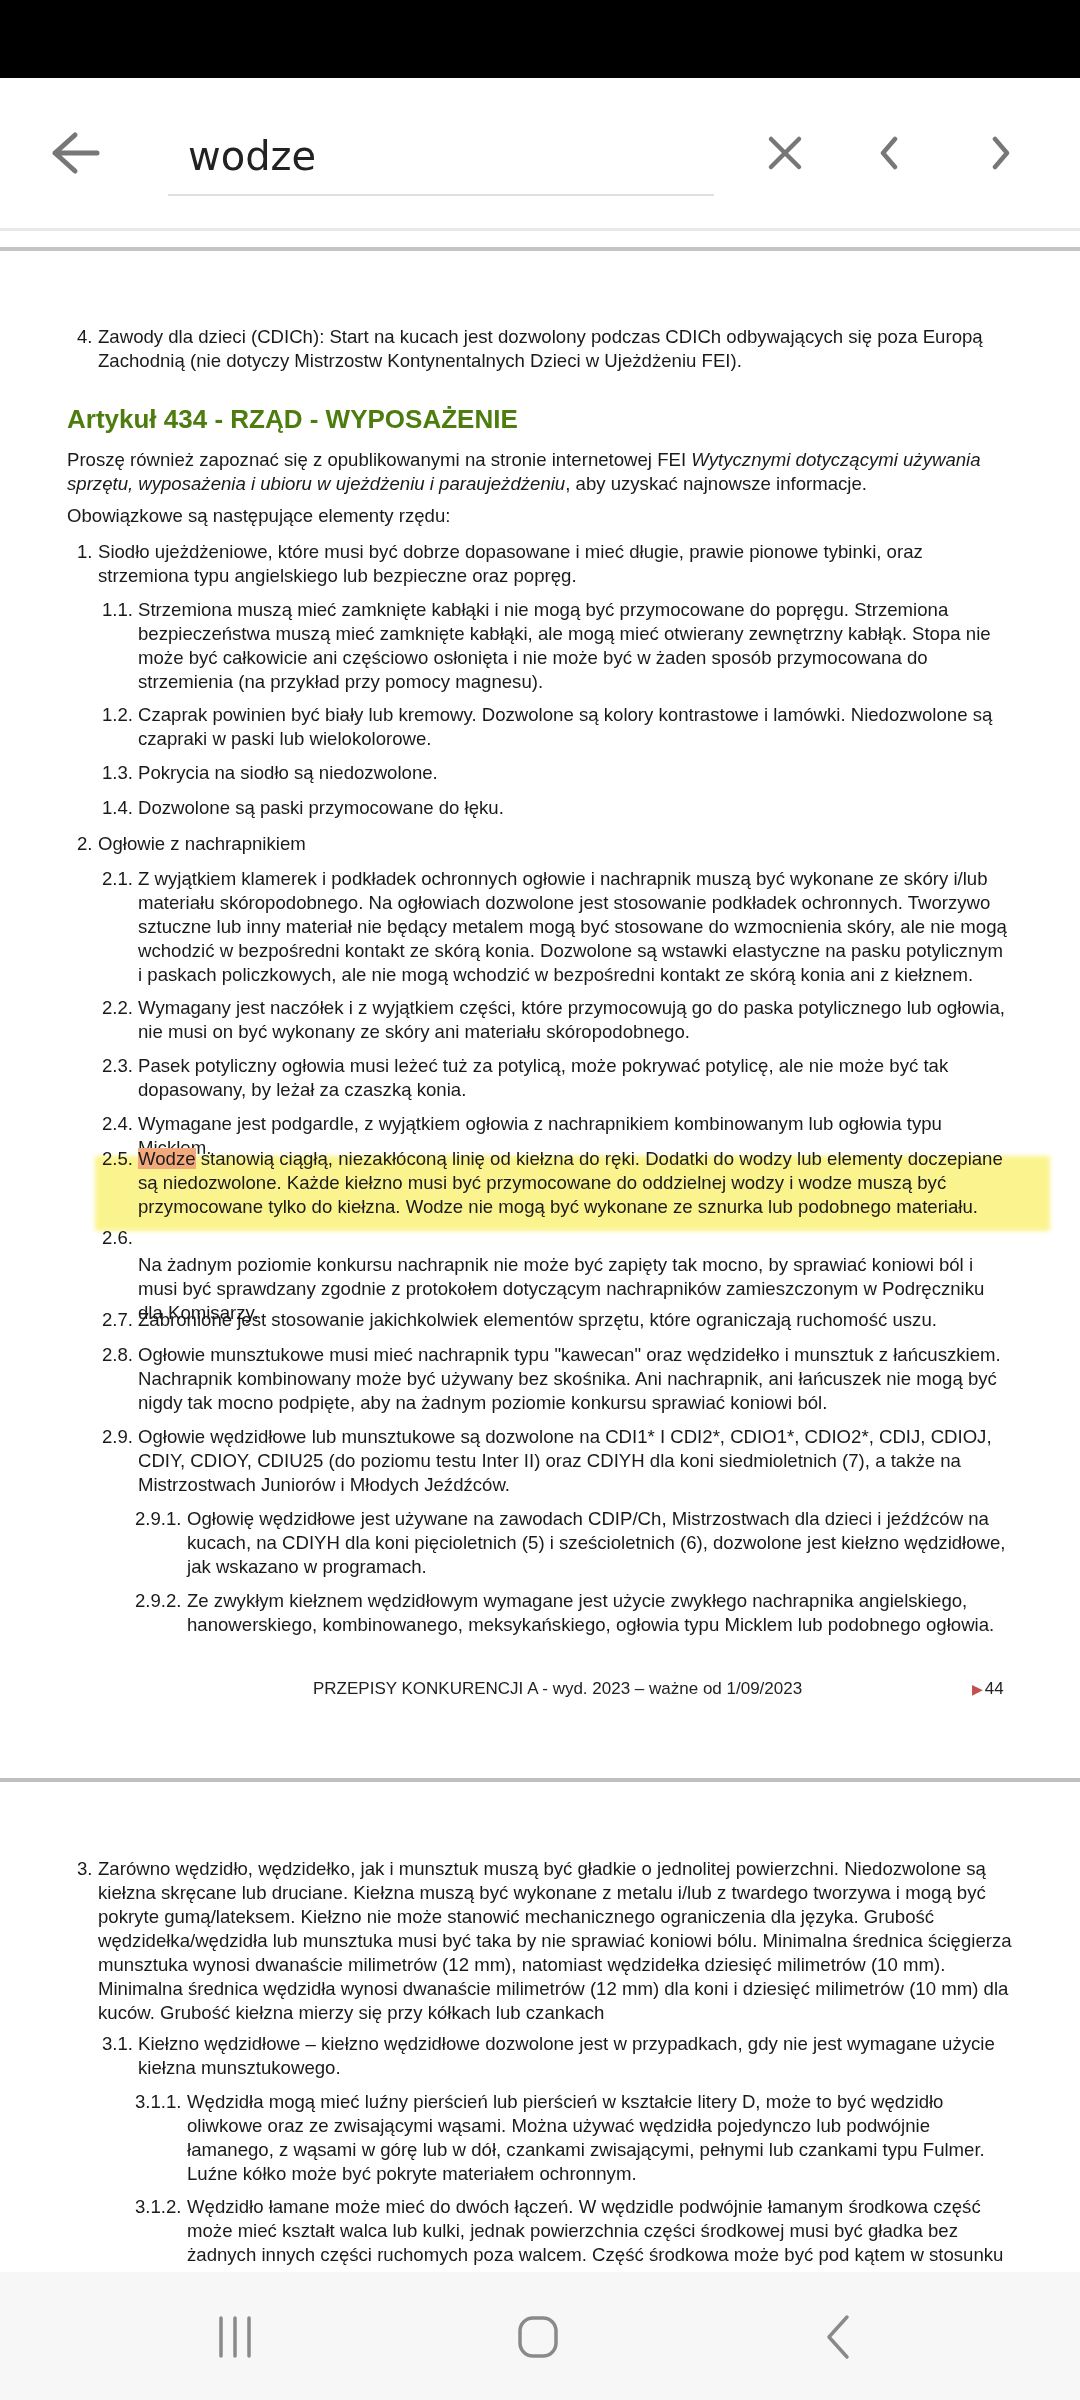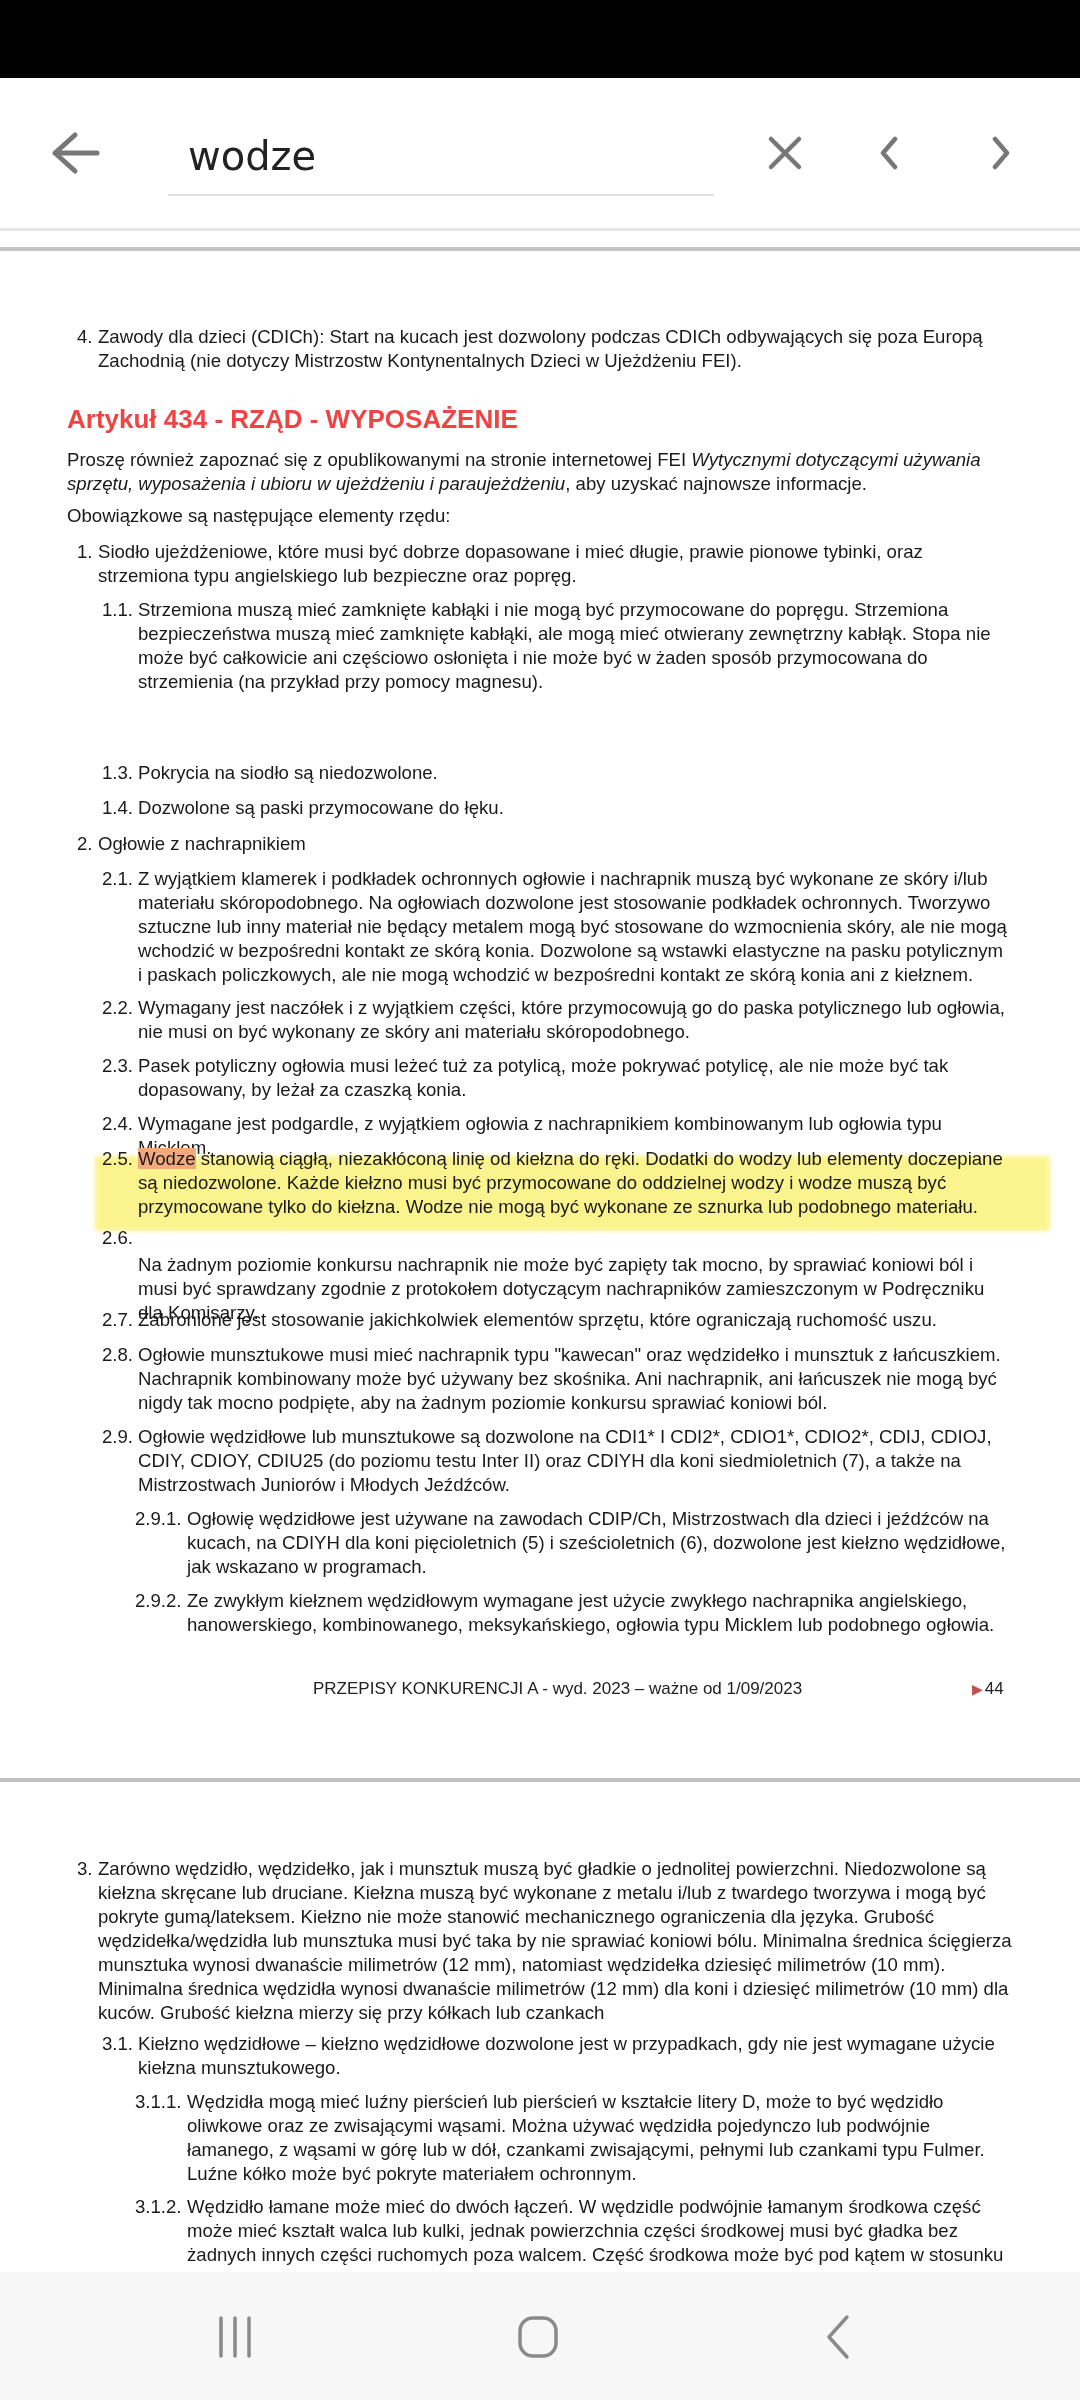--- a/index.html
+++ b/index.html
@@ -15,21 +15,21 @@
 
   .page { position:absolute; left:0; width:1080px; background:#fff; }
   .page1 { top:251px; height:1530px; }
   .page-sep { position:absolute; left:0; top:1778px; width:1080px; height:4px; background:#c0c0c0; }
   .page2 { top:1782px; height:520px; }
 
   .txt { position:absolute; font-size:18.6px; line-height:24px; color:#1a1a1a; }
   .item { position:absolute; font-size:18.6px; line-height:24px; color:#1a1a1a; }
   .item .num { position:absolute; left:0; top:0; }
   .item .body { display:block; }
-  .h2 { position:absolute; left:67px; top:153px; font-size:26px; font-weight:bold; color:#ef4444; }
+  .h2 { position:absolute; left:67px; top:153px; font-size:26px; font-weight:bold; color:#4d7c0f; }
   .highlight-band { position:absolute; left:95px; top:905px; width:955px; height:75px; background:#fbf27a; opacity:0.85; filter:blur(2px); }
   .hit { background:#f2a97e; }
   .footer { position:absolute; top:1428px; left:313px; font-size:17px; color:#222; }
   .page-num { position:absolute; top:1428px; left:972px; font-size:17px; color:#222; }
   .page-num .tri { color:#c0504d; font-size:14px; margin-right:2px; }
 
   .nav-bar { position:absolute; left:0; top:2272px; width:1080px; height:128px; background:#f7f7f7; }
   .nav-btn { position:absolute; top:30px; width:80px; height:70px; display:flex; align-items:center; justify-content:center; cursor:pointer; }
   i { font-style:italic; }
 </style>
@@ -82,20 +82,24 @@
   <div class="item" style="left:77px; top:289px; width:930px;">
     <span class="num">1.</span>
     <span class="body" style="padding-left:21px;">Siodło ujeżdżeniowe, które musi być dobrze dopasowane i mieć długie, prawie pionowe tybinki, oraz strzemiona typu angielskiego lub bezpieczne oraz popręg.</span>
   </div>
 
   <div class="item" style="left:102px; top:347px; width:910px;">
     <span class="num">1.1.</span>
     <span class="body" style="padding-left:36px;">Strzemiona muszą mieć zamknięte kabłąki i nie mogą być przymocowane do popręgu. Strzemiona bezpieczeństwa muszą mieć zamknięte kabłąki, ale mogą mieć otwierany zewnętrzny kabłąk. Stopa nie może być całkowicie ani częściowo osłonięta i nie może być w żaden sposób przymocowana do strzemienia (na przykład przy pomocy magnesu).</span>
   </div>
 
+  <div class="item" style="left:102px; top:452px; width:910px;">
+    <span class="num">1.2.</span>
+    <span class="body" style="padding-left:36px;">Czaprak powinien być biały lub kremowy. Dozwolone są kolory kontrastowe i lamówki. Niedozwolone są czapraki w paski lub wielokolorowe.</span>
+  </div>
 
   <div class="item" style="left:102px; top:510px; width:910px;">
     <span class="num">1.3.</span>
     <span class="body" style="padding-left:36px;">Pokrycia na siodło są niedozwolone.</span>
   </div>
 
   <div class="item" style="left:102px; top:545px; width:910px;">
     <span class="num">1.4.</span>
     <span class="body" style="padding-left:36px;">Dozwolone są paski przymocowane do łęku.</span>
   </div>

